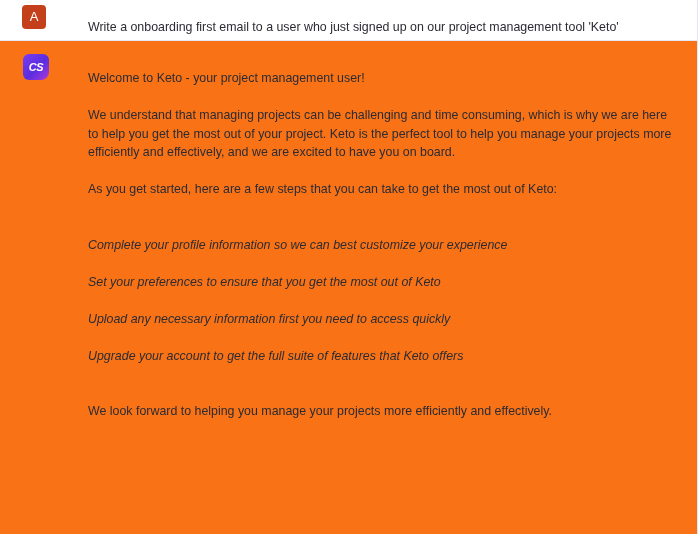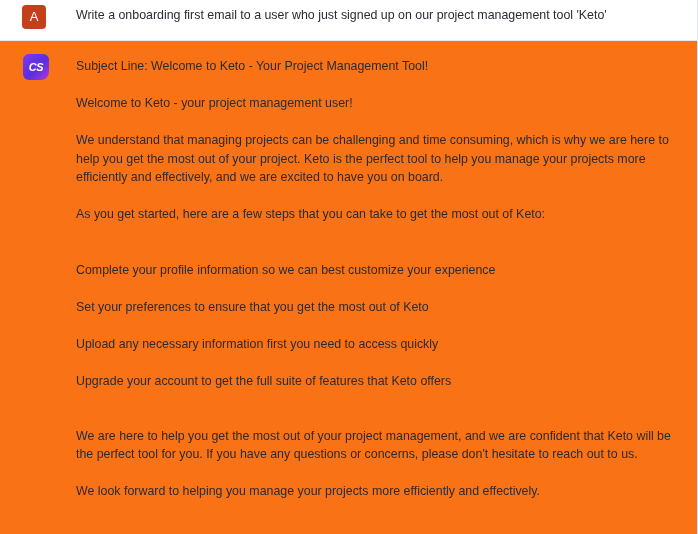--- a/index.html
+++ b/index.html
@@ -73,30 +73,31 @@
     .content {
       flex: 1 1 auto;
       font-size: 12.4px;
       line-height: 18.5px;
       padding-right: 8px;
     }
     .user .content {
       padding-top: 1px;
     }
     .content p {
-      margin: 0;
+      margin: 12px;
     }
     .ai .content p.para {
       margin-bottom: 18.5px;
     }
     .ai .content p.list-lead {
       margin-bottom: 37px;
     }
     .ai .content p.step {
       margin-bottom: 18.5px;
+      font-style: italic;
     }
     .ai .content p.step.last {
       margin-bottom: 36.5px;
     }
   </style>
 </head>
 <body>
 
 <div class="chat">
 
@@ -107,26 +108,24 @@
     <div class="content">
       <p>Write a onboarding first email to a user who just signed up on our project management tool 'Keto'</p>
     </div>
   </div>
 
   <div class="msg ai">
     <div class="avatar-col">
       <div class="avatar-ai">CS</div>
     </div>
     <div class="content">
-      <p class="para">Subject Line: Welcome to Keto - Your Project Management Tool!</p>
       <p class="para">Welcome to Keto - your project management user!</p>
       <p class="para">We understand that managing projects can be challenging and time consuming, which is why we are here to help you get the most out of your project. Keto is the perfect tool to help you manage your projects more efficiently and effectively, and we are excited to have you on board.</p>
       <p class="list-lead">As you get started, here are a few steps that you can take to get the most out of Keto:</p>
       <p class="step">Complete your profile information so we can best customize your experience</p>
       <p class="step">Set your preferences to ensure that you get the most out of Keto</p>
       <p class="step">Upload any necessary information first you need to access quickly</p>
       <p class="step last">Upgrade your account to get the full suite of features that Keto offers</p>
-      <p class="para">We are here to help you get the most out of your project management, and we are confident that Keto will be the perfect tool for you. If you have any questions or concerns, please don't hesitate to reach out to us.</p>
       <p class="para">We look forward to helping you manage your projects more efficiently and effectively.</p>
     </div>
   </div>
 
 </div>
 
 </body></html>

